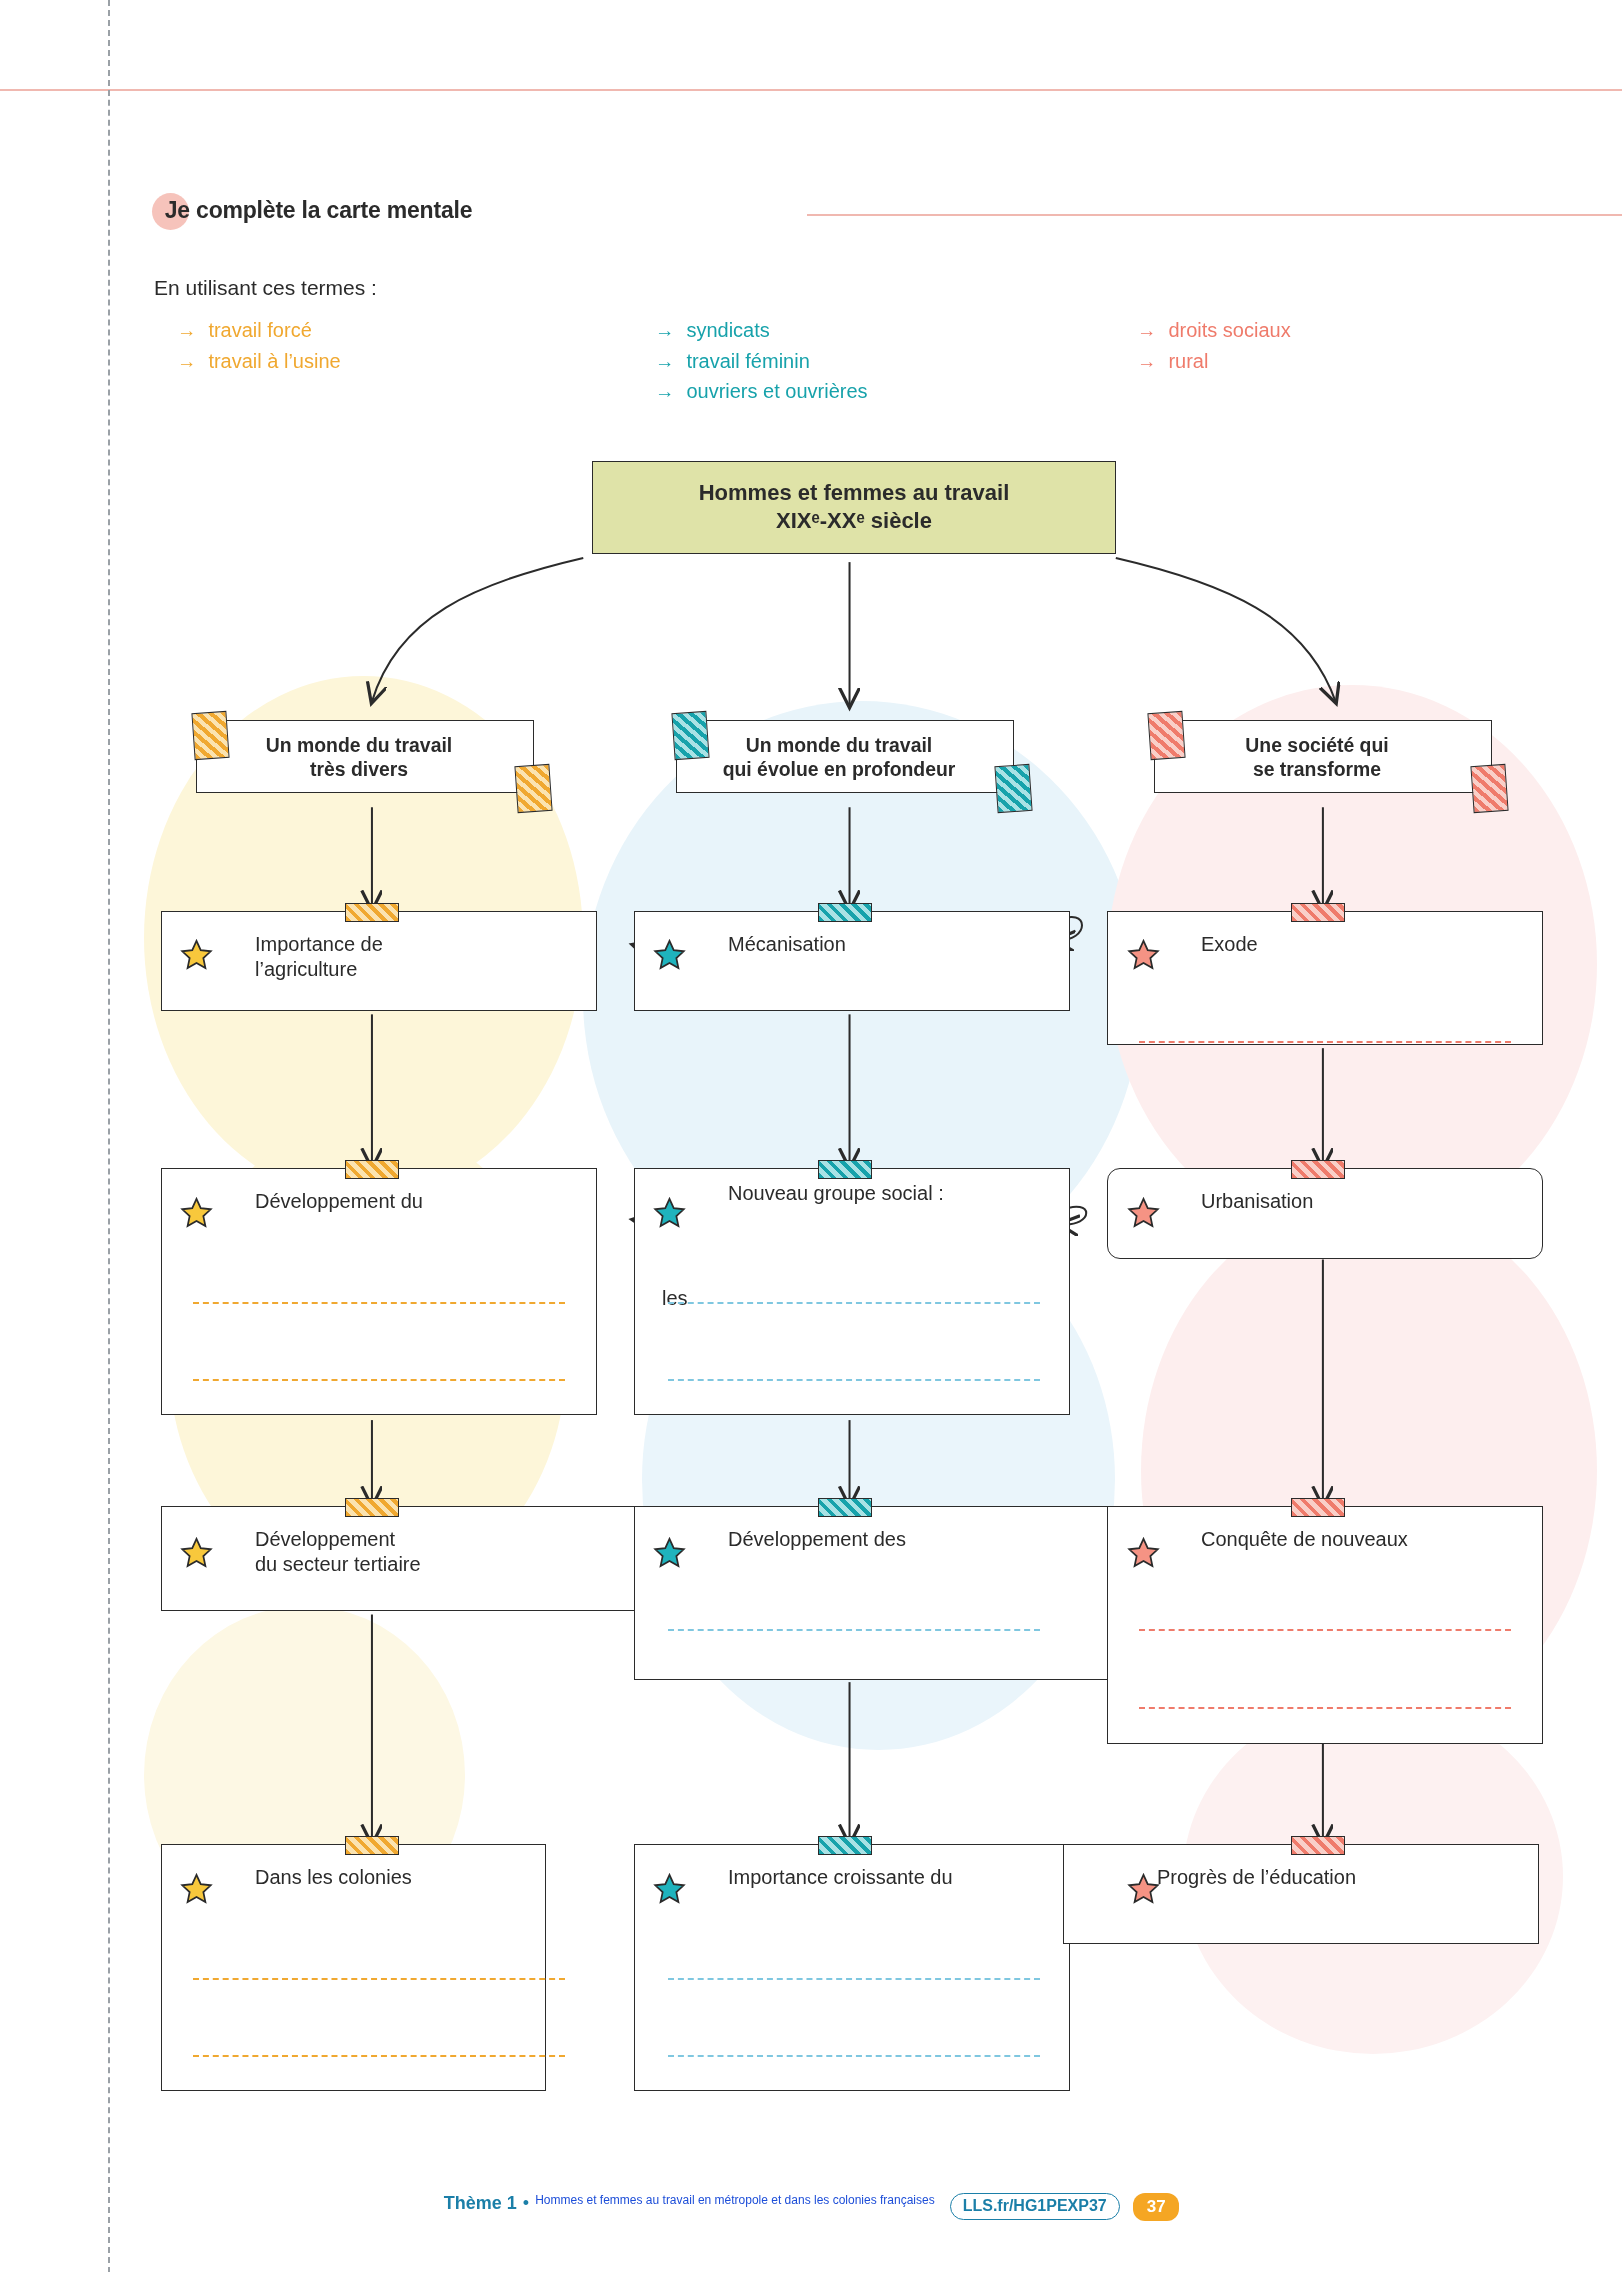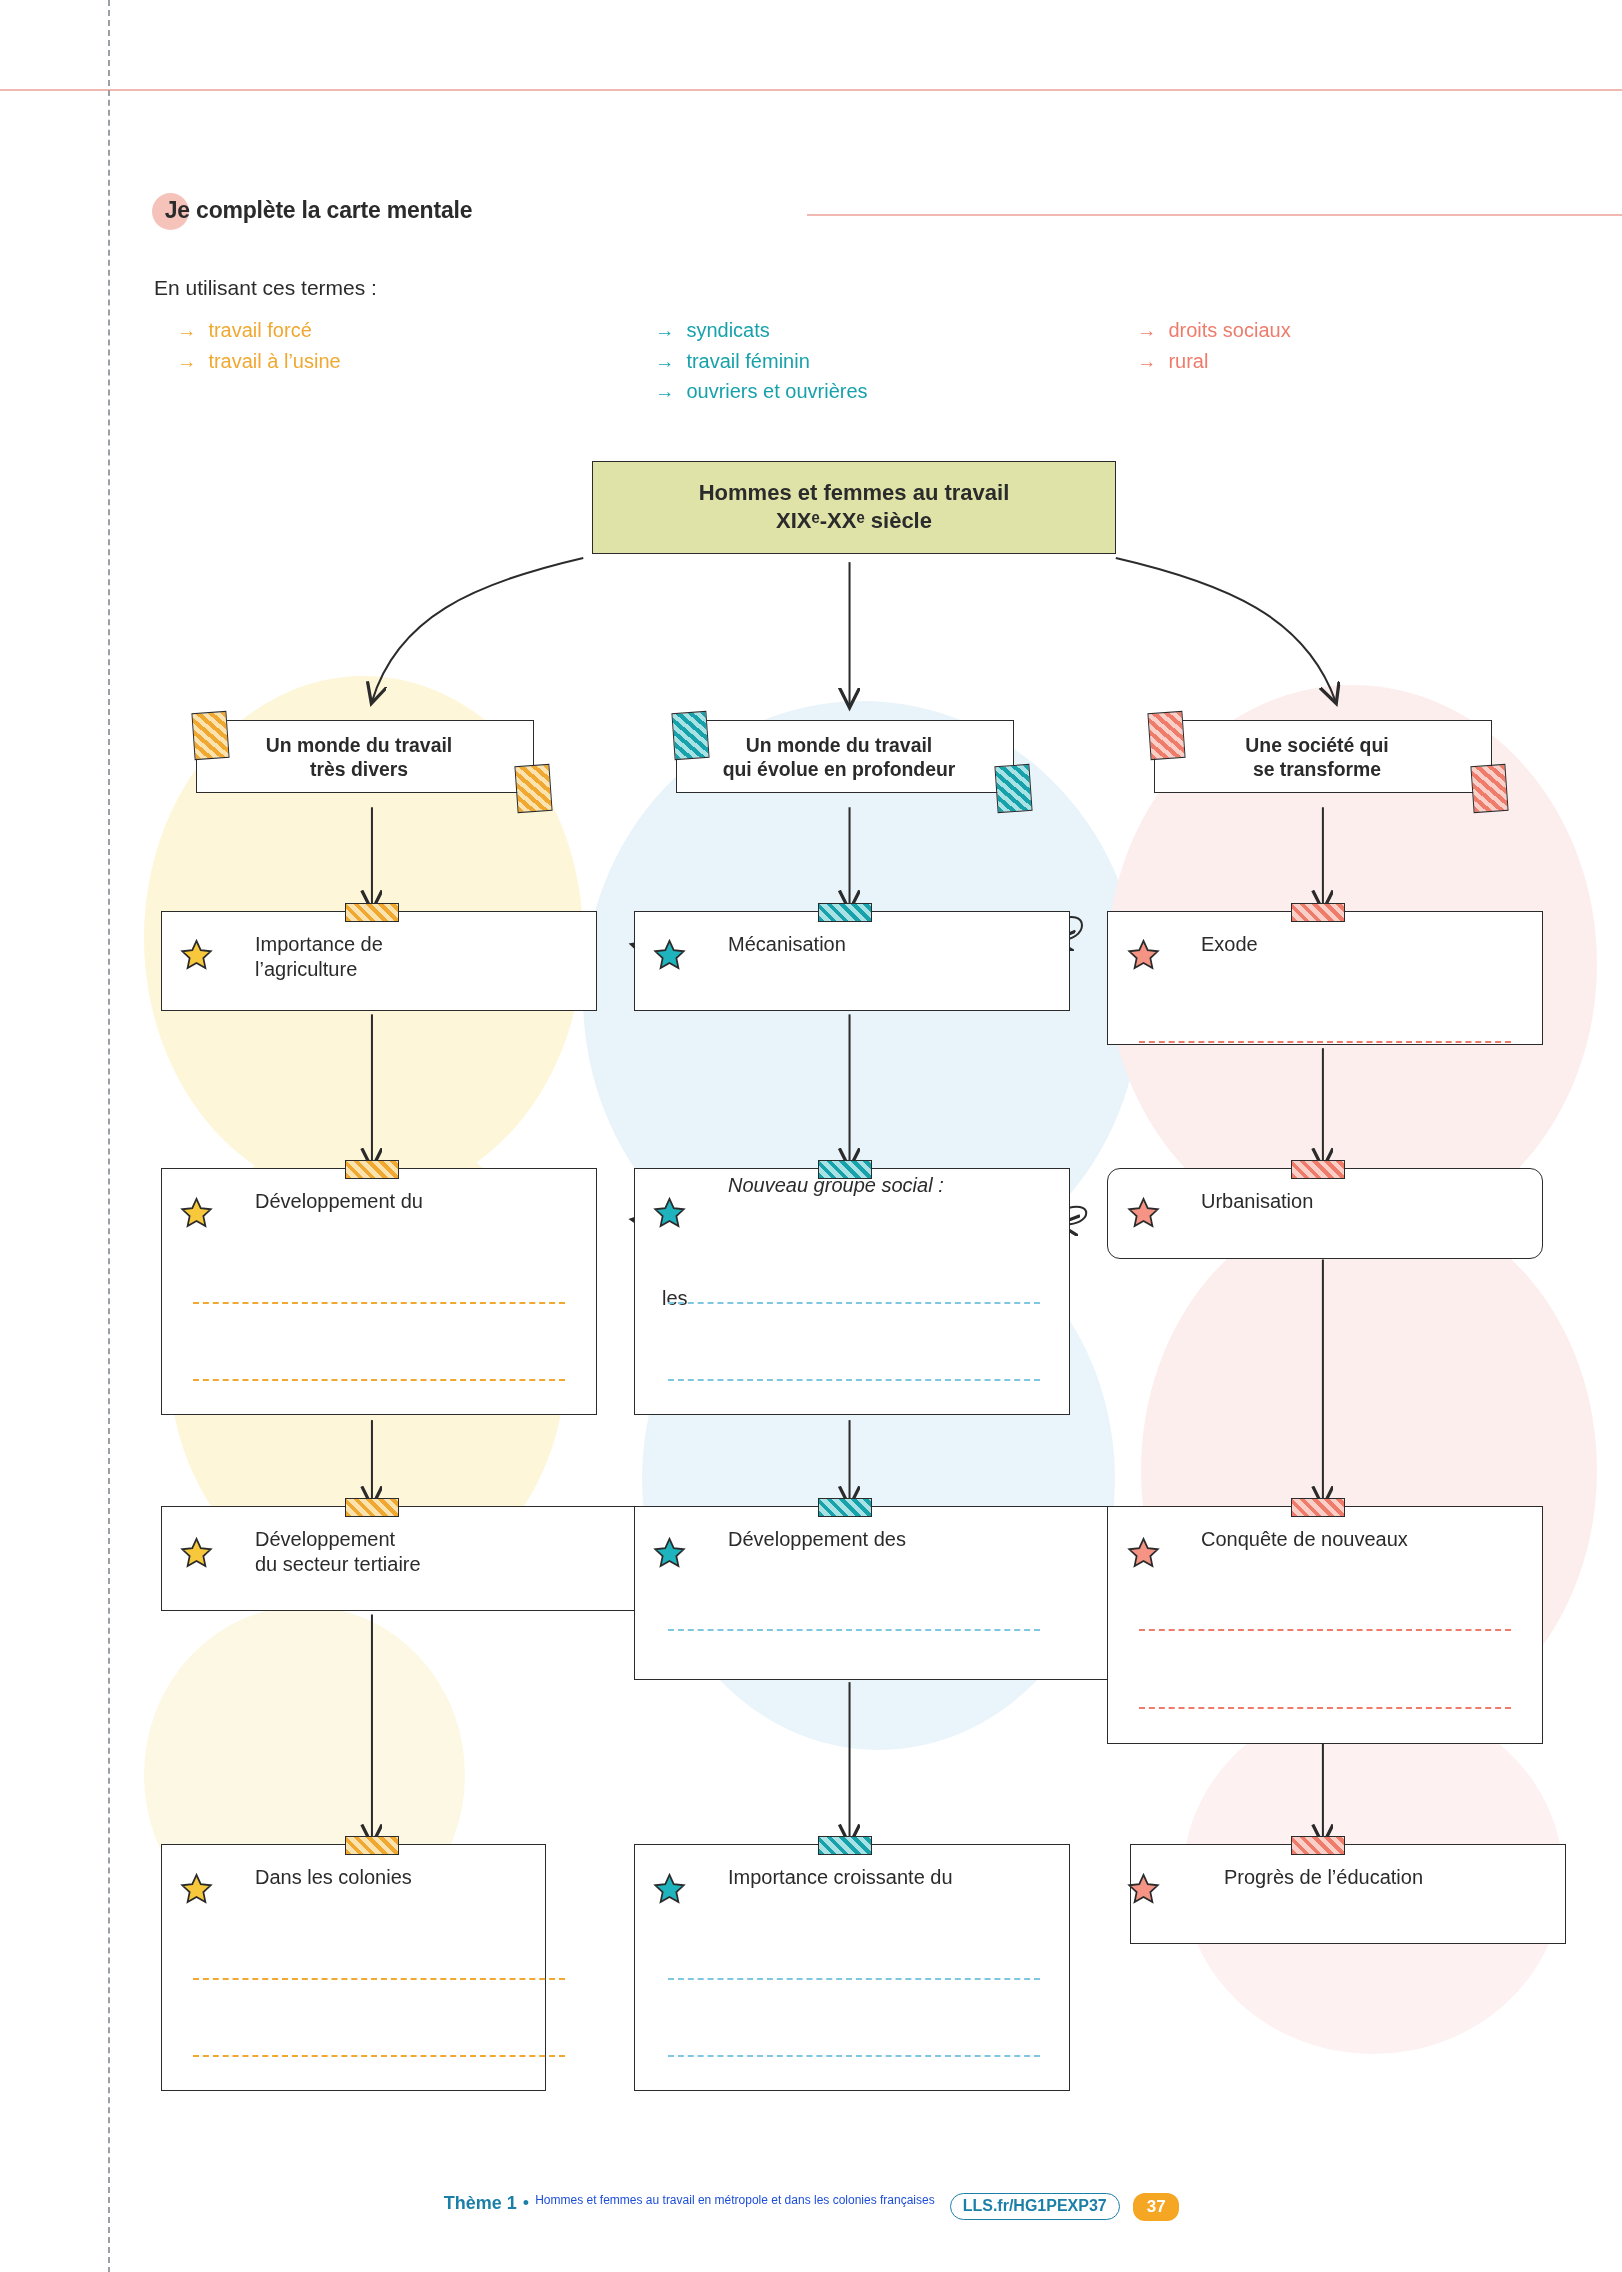--- a/index.html
+++ b/index.html
@@ -250,40 +250,40 @@
 du secteur tertiaire</div>
 </div>
 <div class="box" style="left:161px; top:1844px; width:385px; height:247px;">
   <div class="txt" style="left:93px; top:20px; width:321px;">Dans les colonies</div>
 </div>
 
 <div class="box" style="left:634px; top:911px; width:436px; height:100px;">
   <div class="txt" style="left:93px; top:20px; width:330px;">Mécanisation</div>
 </div>
 <div class="box" style="left:634px; top:1168px; width:436px; height:247px;">
-  <div class="txt" style="left:93px; top:4px; width:338px;font-style:italic;">Nouveau groupe social :</div>
+  <div class="txt" style="left:93px; top:12px; width:338px;">Nouveau groupe social :</div>
   <div class="txt" style="left:27px; top:117px;">les</div>
 </div>
 <div class="box" style="left:634px; top:1506px; width:492px; height:174px;">
   <div class="txt" style="left:93px; top:20px; width:338px;">Développement des</div>
 </div>
 <div class="box" style="left:634px; top:1844px; width:436px; height:247px;">
   <div class="txt" style="left:93px; top:20px; width:338px;">Importance croissante du</div>
 </div>
 
 <div class="box" style="left:1107px; top:911px; width:436px; height:134px;">
   <div class="txt" style="left:93px; top:20px; width:330px;">Exode</div>
 </div>
 <div class="box" style="left:1107px; top:1168px; width:436px; height:91px;border-radius:13px;">
   <div class="txt" style="left:93px; top:20px; width:330px;">Urbanisation</div>
 </div>
 <div class="box" style="left:1107px; top:1506px; width:436px; height:238px;">
   <div class="txt" style="left:93px; top:20px; width:338px;">Conquête de nouveaux</div>
 </div>
-<div class="box" style="left:1130px; top:1844px; width:436px; height:100px;">
+<div class="box" style="left:1063px; top:1844px; width:476px; height:100px;">
   <div class="txt" style="left:93px; top:20px; width:338px;">Progrès de l’éducation</div>
 </div>
 
 <svg class="star" style="left:179px; top:938px;" viewBox="0 0 24 24">
     <path d="M12 2l2.9 6.3 6.9.8-5.1 4.7 1.4 6.8L12 17.2 5.9 20.6l1.4-6.8L2.2 9.1l6.9-.8z" fill="#f8c83c" stroke="#2b2b2b" stroke-width="1.2"></path>
   </svg>
 <svg class="star" style="left:179px; top:1196px;" viewBox="0 0 24 24">
     <path d="M12 2l2.9 6.3 6.9.8-5.1 4.7 1.4 6.8L12 17.2 5.9 20.6l1.4-6.8L2.2 9.1l6.9-.8z" fill="#f8c83c" stroke="#2b2b2b" stroke-width="1.2"></path>
   </svg>
 <svg class="star" style="left:179px; top:1536px;" viewBox="0 0 24 24">

